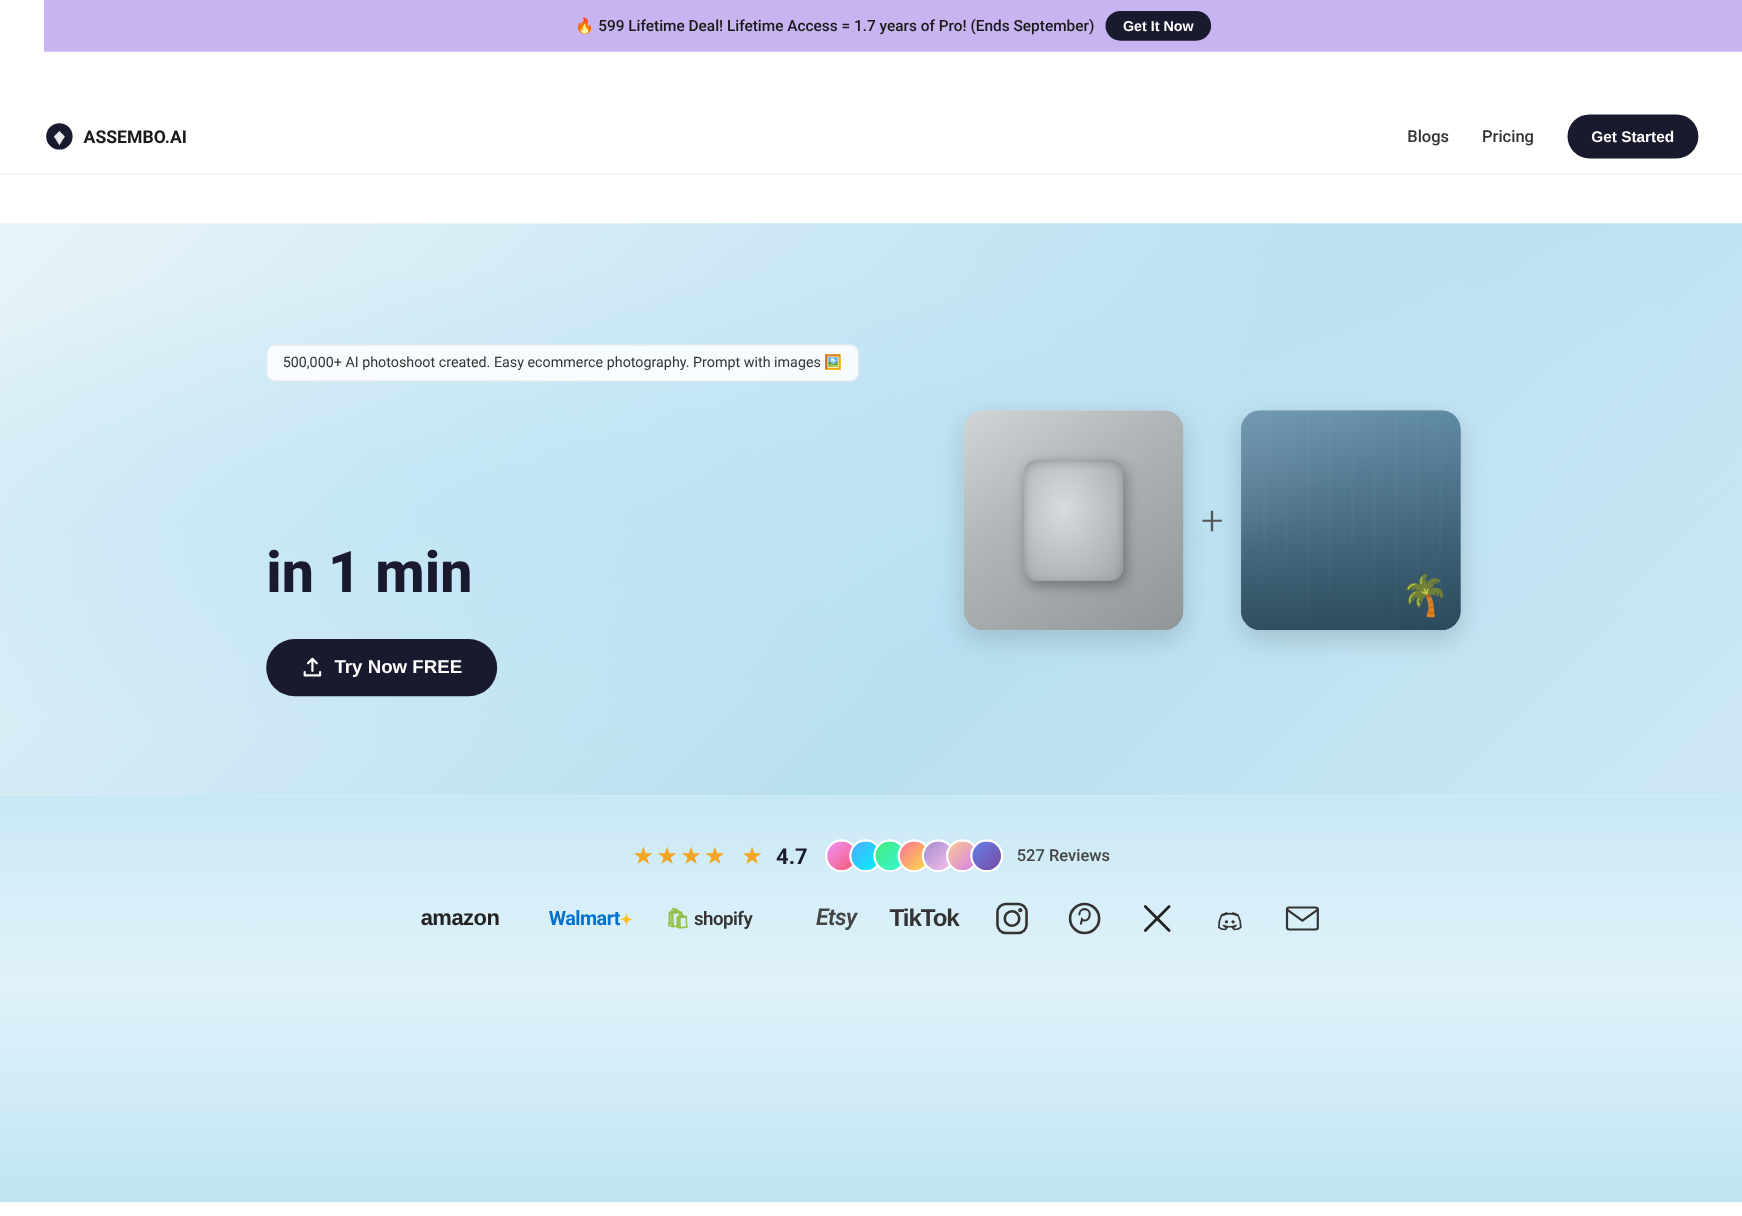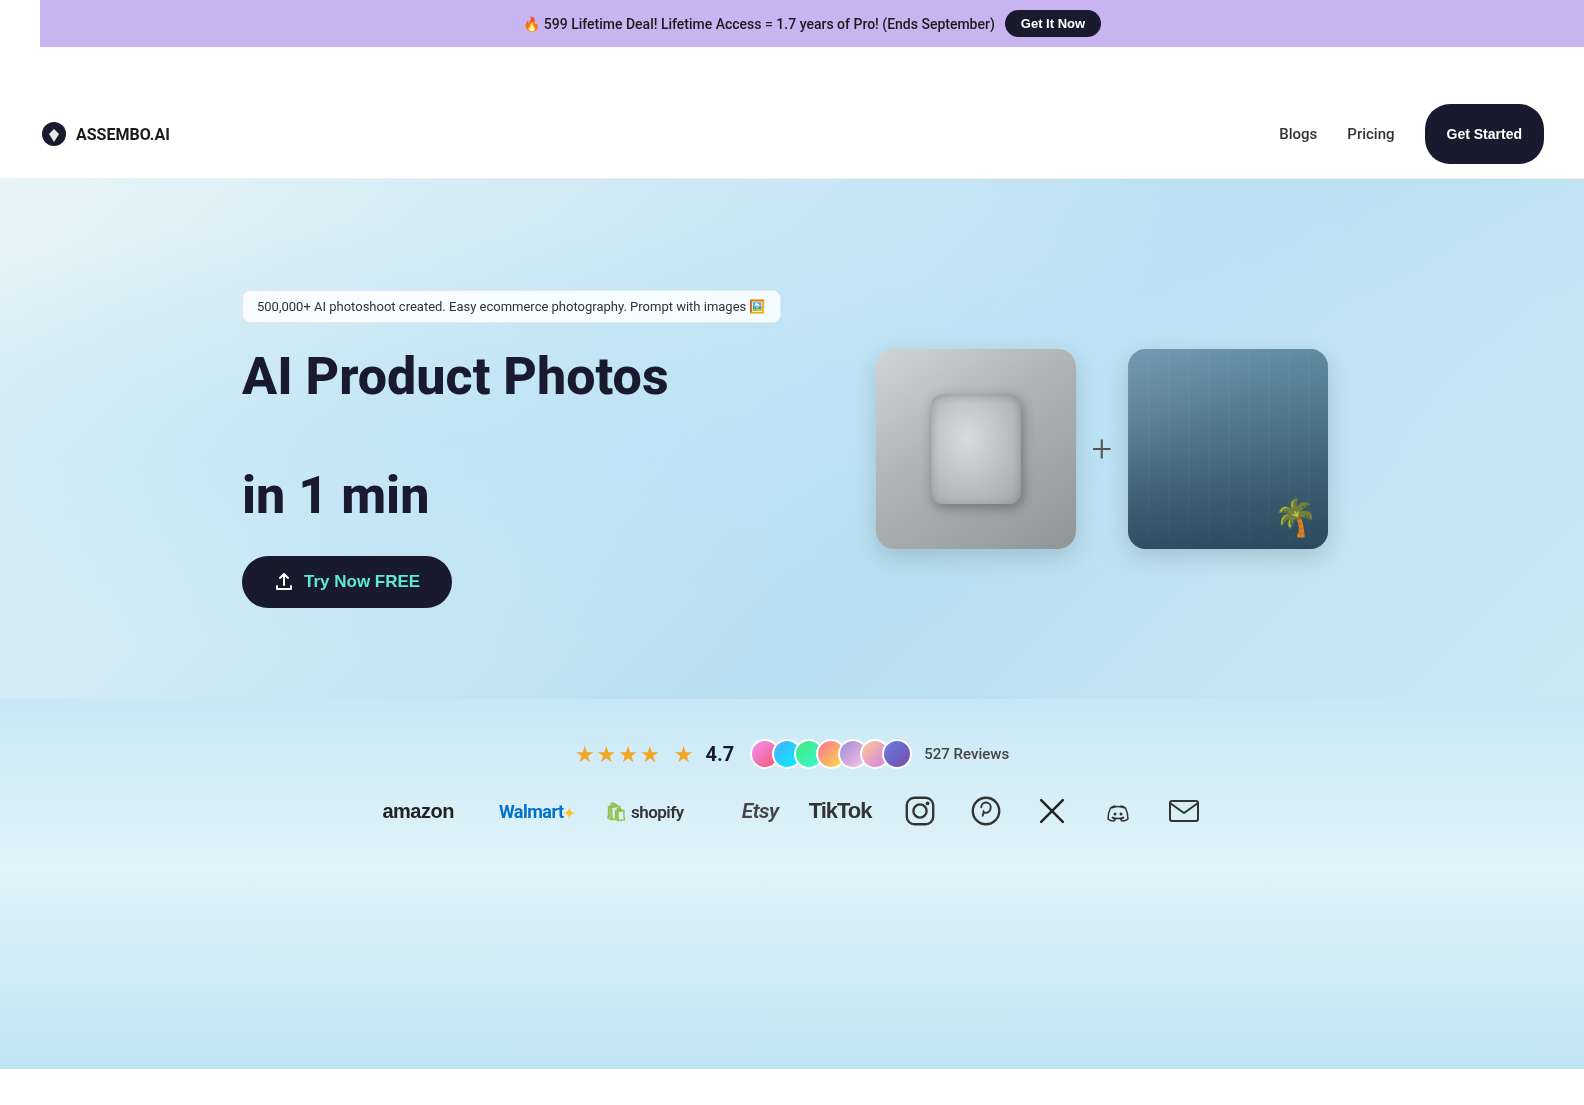--- a/index.html
+++ b/index.html
@@ -65,36 +65,37 @@
       text-decoration: none;
       color: #333;
       font-size: 15px;
       font-weight: 500;
     }
     #navbar .get-started-btn {
       background: #1a1a2e;
       color: #fff;
       border: none;
       border-radius: 25px;
-      padding: 22px 22px;
+      padding: 12px 22px;
       font-size: 14px;
       font-weight: 600;
       cursor: pointer;
     }
 
     
     #hero {
       min-height: 520px;
       background: linear-gradient(135deg, #e8f4f8 0%, #d0eaf5 30%, #b8dff0 60%, #cde8f5 100%);
       display: flex;
       align-items: center;
       justify-content: center;
       padding: 60px 40px 40px;
       position: relative;
       overflow: hidden;
+      margin-top: 44px;
     }
     #hero::before {
       content: '';
       position: absolute;
       top: 0; left: 0; right: 0; bottom: 0;
       background: radial-gradient(ellipse at 30% 50%, rgba(180,225,245,0.5) 0%, transparent 60%),
                   radial-gradient(ellipse at 70% 30%, rgba(200,230,250,0.4) 0%, transparent 50%);
     }
     .hero-inner {
       display: flex;
@@ -127,21 +128,21 @@
       font-weight: 800;
       color: #1a1a2e;
       line-height: 1.15;
       margin-bottom: 30px;
     }
     .try-now-btn {
       display: inline-flex;
       align-items: center;
       gap: 10px;
       background: #1a1a2e;
-      color: #5eead4;
+      color: #ffffff;
       border: none;
       border-radius: 30px;
       padding: 16px 32px;
       font-size: 17px;
       font-weight: 600;
       cursor: pointer;
     }
     .try-now-btn .upload-icon {
       width: 20px;
       height: 20px;
@@ -319,21 +320,21 @@
   </div>
 </nav>
 
 <section id="hero" data-name="hero-section">
   <div class="hero-inner">
     <div class="hero-left" data-name="hero-content-left">
       <div class="hero-badge" data-name="hero-badge">
         <span data-name="hero-badge-text">500,000+ AI photoshoot created. Easy ecommerce photography. Prompt with images 🖼️</span>
       </div>
       <h1 class="hero-title" data-name="hero-title">
-        <span data-name="hero-title-line1">AI Product Photos</span><br>
+        <br>
         <br>
         <span data-name="hero-title-line3">in 1 min</span>
       </h1>
       <button class="try-now-btn" data-name="try-now-button">
         <svg class="upload-icon" data-name="upload-icon" viewBox="0 0 20 20" fill="none" xmlns="http://www.w3.org/2000/svg">
           <path d="M10 2L10 13M10 2L6 6M10 2L14 6" stroke="white" stroke-width="2" stroke-linecap="round" stroke-linejoin="round"></path>
           <path d="M3 14V17H17V14" stroke="white" stroke-width="2" stroke-linecap="round" stroke-linejoin="round"></path>
         </svg>
         <span data-name="try-now-label">Try Now FREE</span>
       </button>

